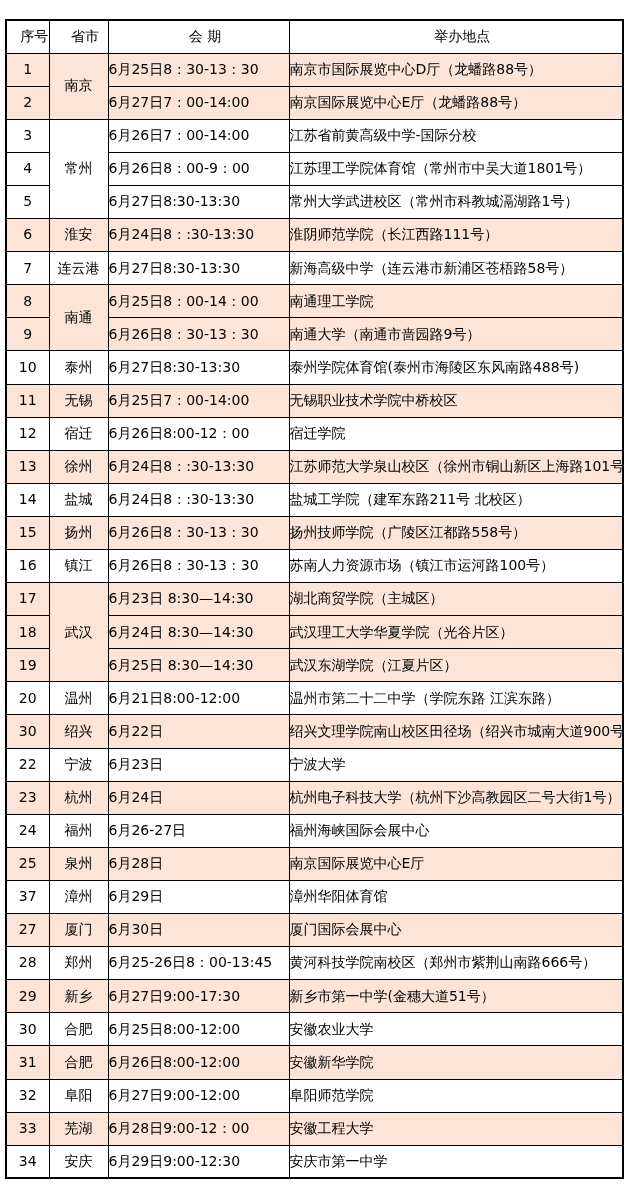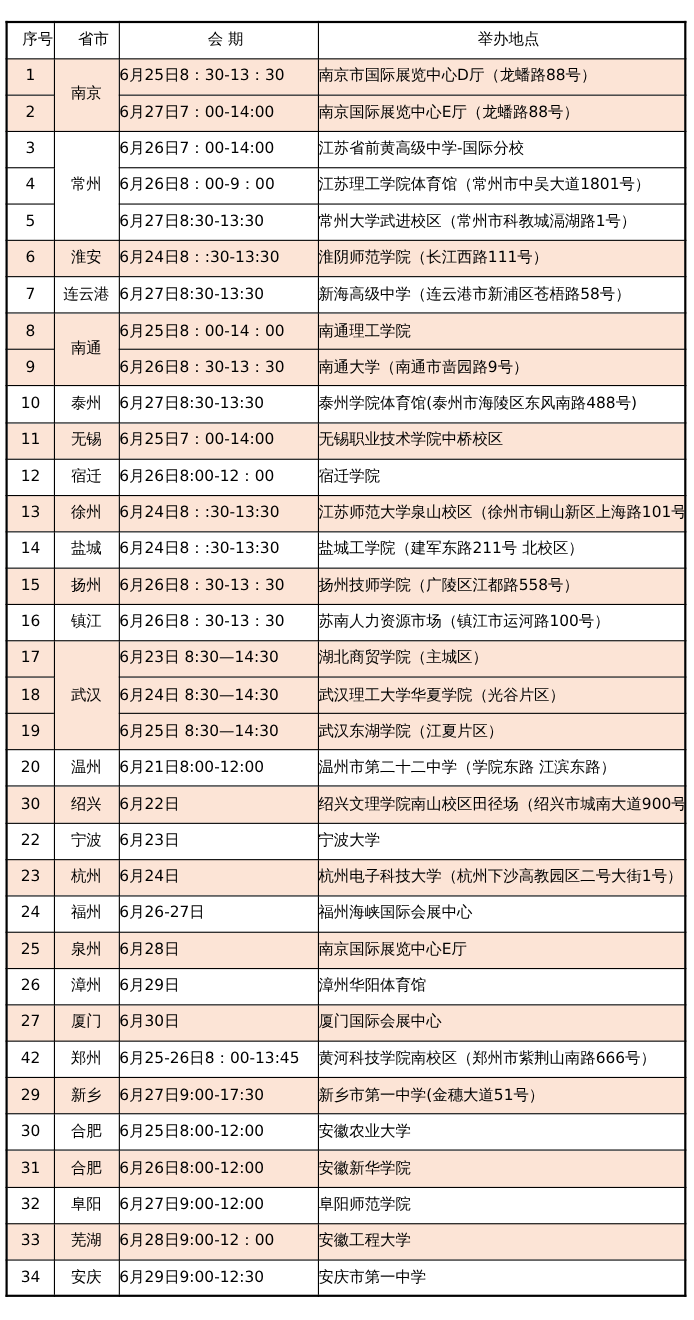--- a/index.html
+++ b/index.html
@@ -198,33 +198,33 @@
           <td class="cell-date">6月26-27日</td>
           <td class="cell-venue">福州海峡国际会展中心</td>
         </tr>
         <tr>
           <td class="cell-index shaded">25</td>
           <td class="cell-city shaded">泉州</td>
           <td class="cell-date shaded">6月28日</td>
           <td class="cell-venue shaded">南京国际展览中心E厅</td>
         </tr>
         <tr>
-          <td class="cell-index">26</td>
+          <td class="cell-index">37</td>
           <td class="cell-city">漳州</td>
           <td class="cell-date">6月29日</td>
           <td class="cell-venue">漳州华阳体育馆</td>
         </tr>
         <tr>
           <td class="cell-index shaded">27</td>
           <td class="cell-city shaded">厦门</td>
           <td class="cell-date shaded">6月30日</td>
           <td class="cell-venue shaded">厦门国际会展中心</td>
         </tr>
         <tr>
-          <td class="cell-index">42</td>
+          <td class="cell-index">28</td>
           <td class="cell-city">郑州</td>
           <td class="cell-date">6月25-26日8：00-13:45</td>
           <td class="cell-venue">黄河科技学院南校区（郑州市紫荆山南路666号）</td>
         </tr>
         <tr>
           <td class="cell-index shaded">29</td>
           <td class="cell-city shaded">新乡</td>
           <td class="cell-date shaded">6月27日9:00-17:30</td>
           <td class="cell-venue shaded">新乡市第一中学(金穗大道51号）</td>
         </tr>

